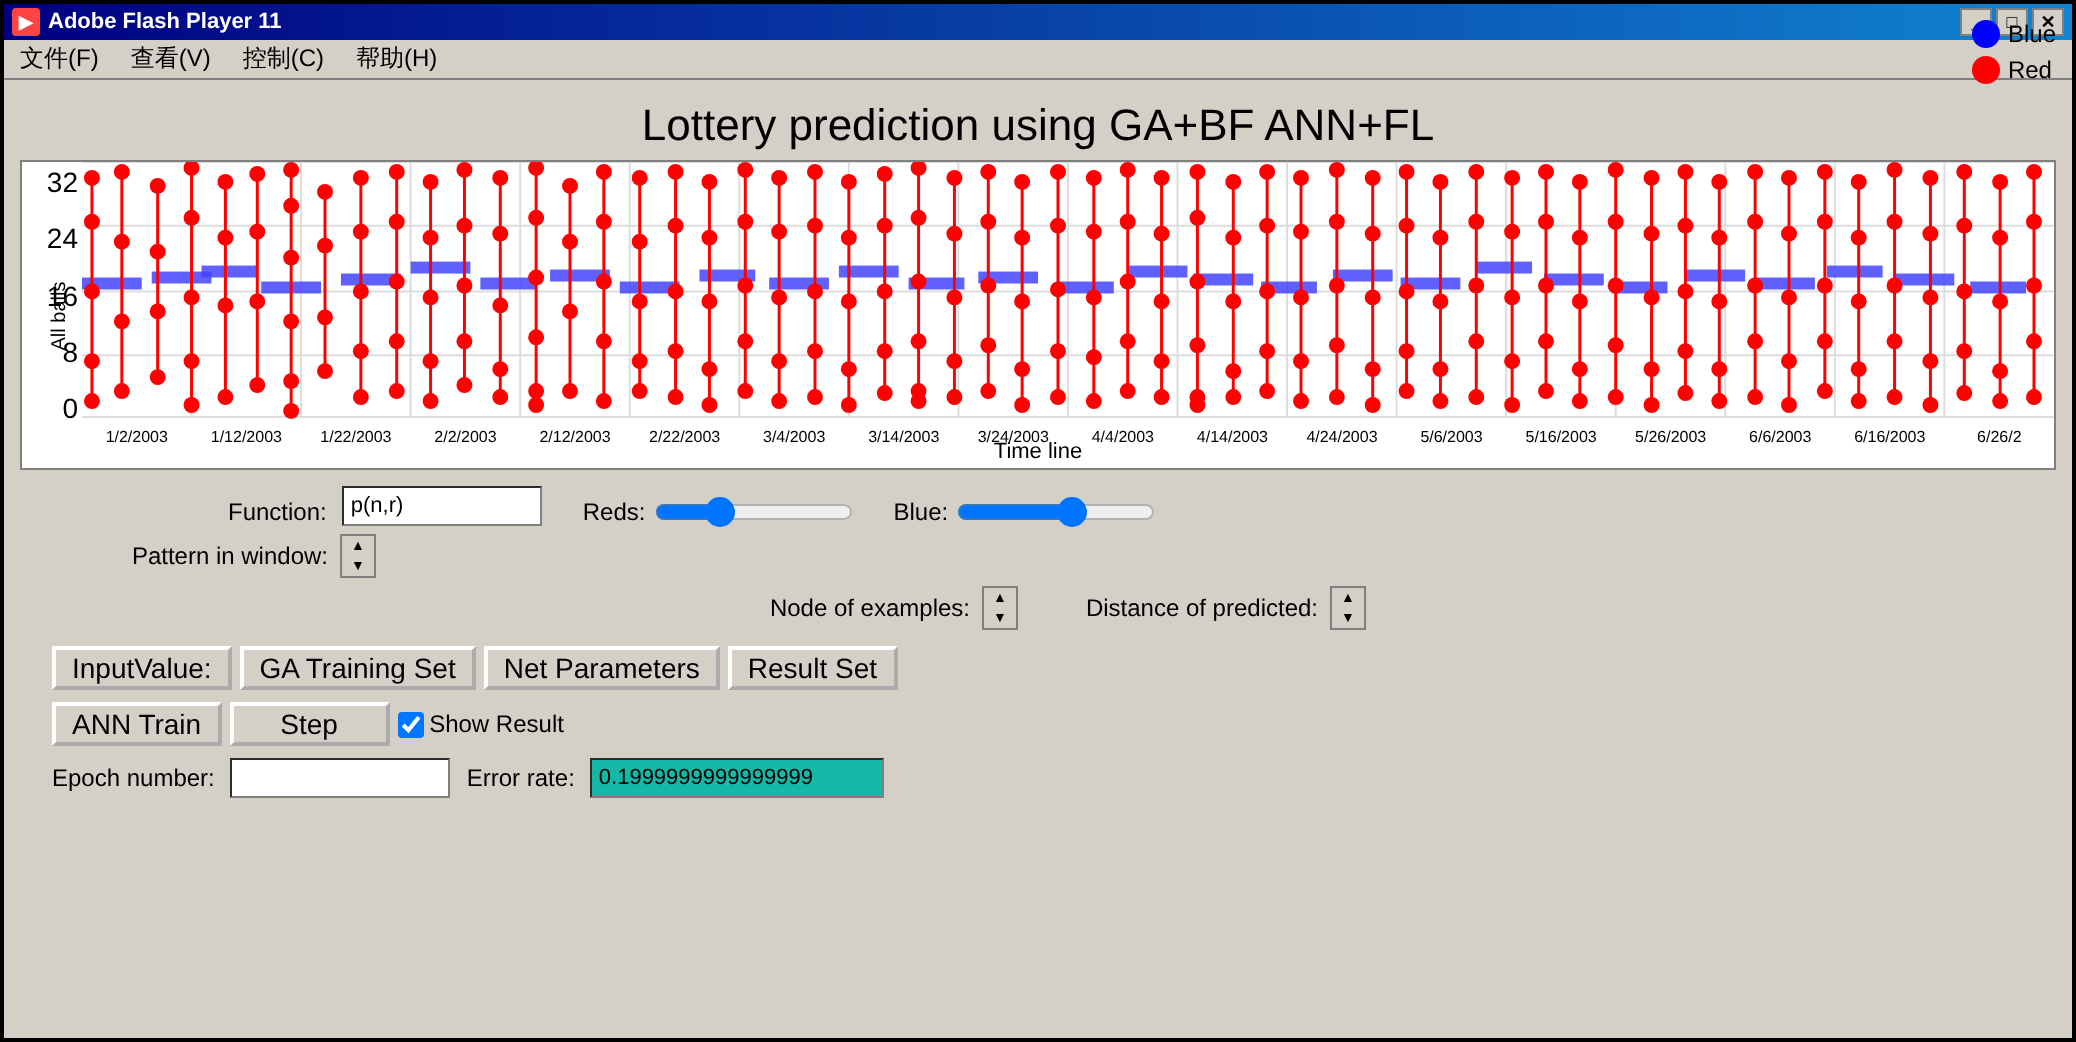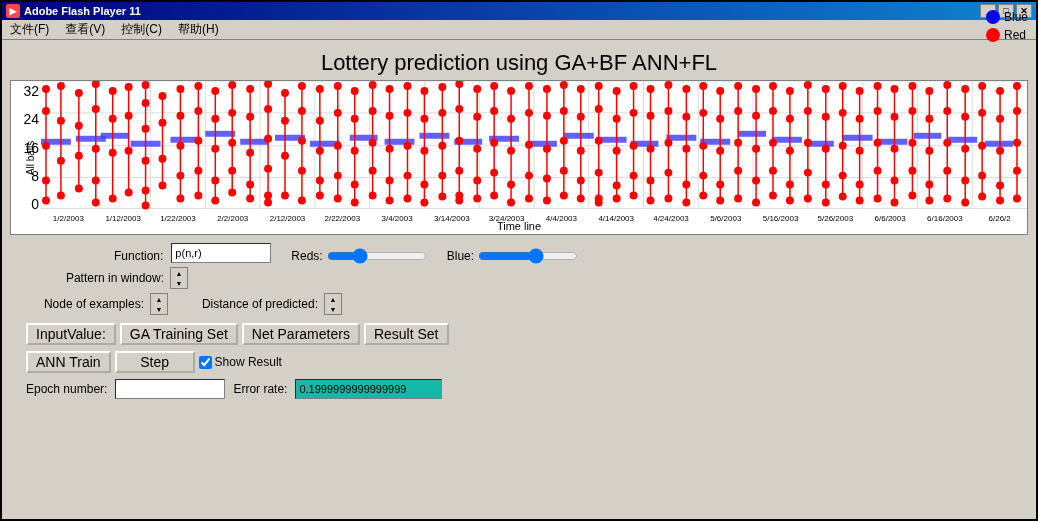--- a/index.html
+++ b/index.html
@@ -813,21 +813,21 @@
 
       <div class="param-row" style="margin-left:20px">
         <span class="param-label">Pattern in window:</span>
         <div class="spin-control">
           <button class="spin-btn">▲</button>
           <button class="spin-btn">▼</button>
         </div>
       </div>
     </div>
 
-    <div style="display:flex; gap:0; flex-wrap:wrap;">
+    <div style="display:flex; gap:0; flex-wrap:wrap;justify-content:center;">
       <div class="param-row">
         <span class="param-label">Node of examples:</span>
         <div class="spin-control">
           <button class="spin-btn">▲</button>
           <button class="spin-btn">▼</button>
         </div>
       </div>
 
       <div class="param-row" style="margin-left:20px">
         <span class="param-label">Distance of predicted:</span>

